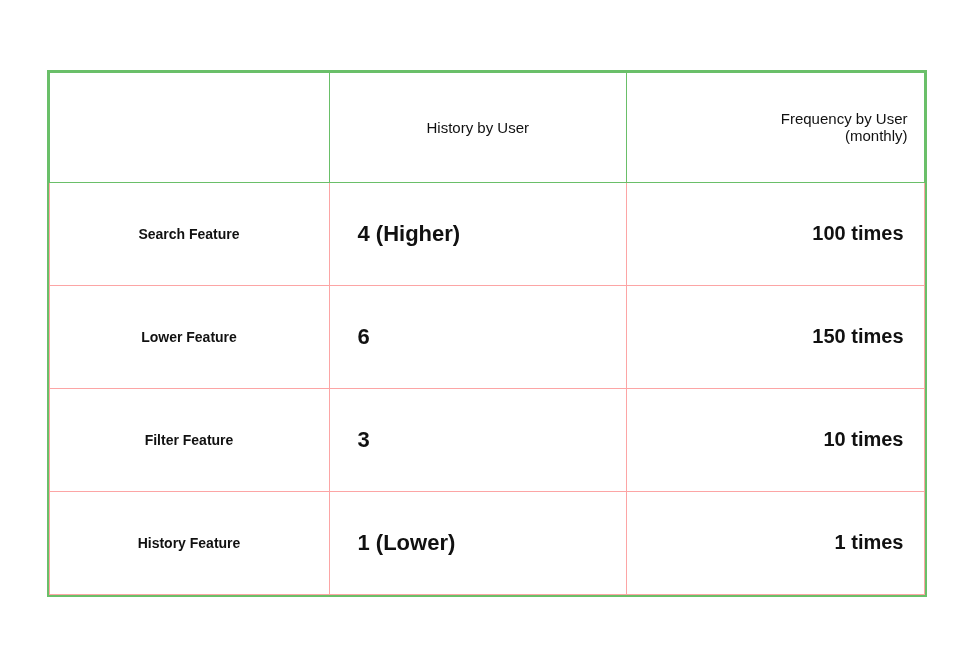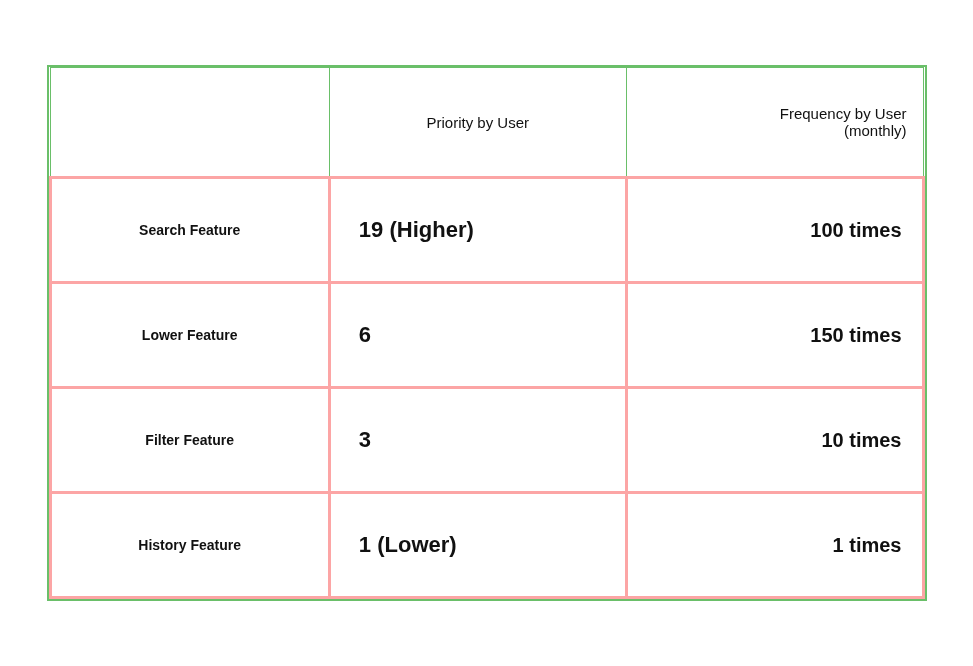--- a/index.html
+++ b/index.html
@@ -45,21 +45,21 @@
     thead tr th:nth-child(2) {
       width: 34%;
     }
 
     thead tr th:nth-child(3) {
       width: 34%;
       text-align: right;
     }
 
     tbody tr td {
-      border: 3px solid #fca5a5;
+      border: 1px solid #fca5a5;
       padding: 38px 20px;
       vertical-align: middle;
     }
 
     tbody tr td:first-child {
       text-align: center;
       font-weight: bold;
       font-size: 14px;
       color: #111;
     }
@@ -88,28 +88,28 @@
     }
   </style>
 </head>
 <body>
 
 <div class="table-container">
   <table>
     <thead>
       <tr class="header-row">
         <th></th>
-        <th>Priority by User</th>
+        <th>History by User</th>
         <th>Frequency by User<br>(monthly)</th>
       </tr>
     </thead>
     <tbody id="table-body">
     <tr>
           <td>Search Feature</td>
-          <td>19 (Higher)</td>
+          <td>4 (Higher)</td>
           <td>100 times</td>
         </tr>
         <tr>
           <td>Lower Feature</td>
           <td>6</td>
           <td>150 times</td>
         </tr>
         <tr>
           <td>Filter Feature</td>
           <td>3</td>

